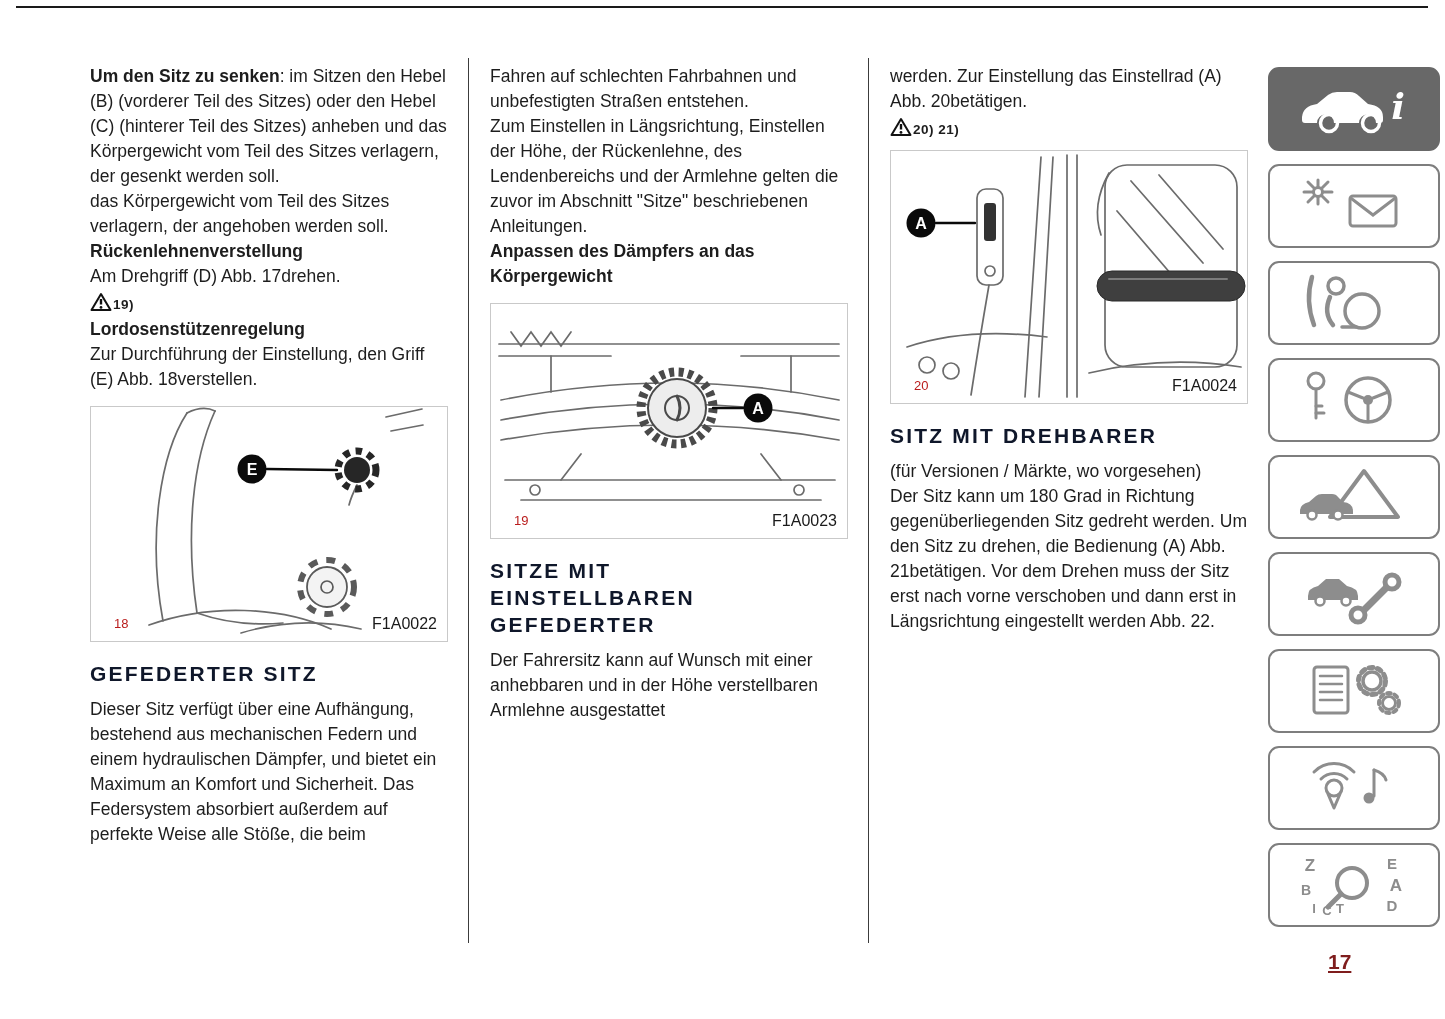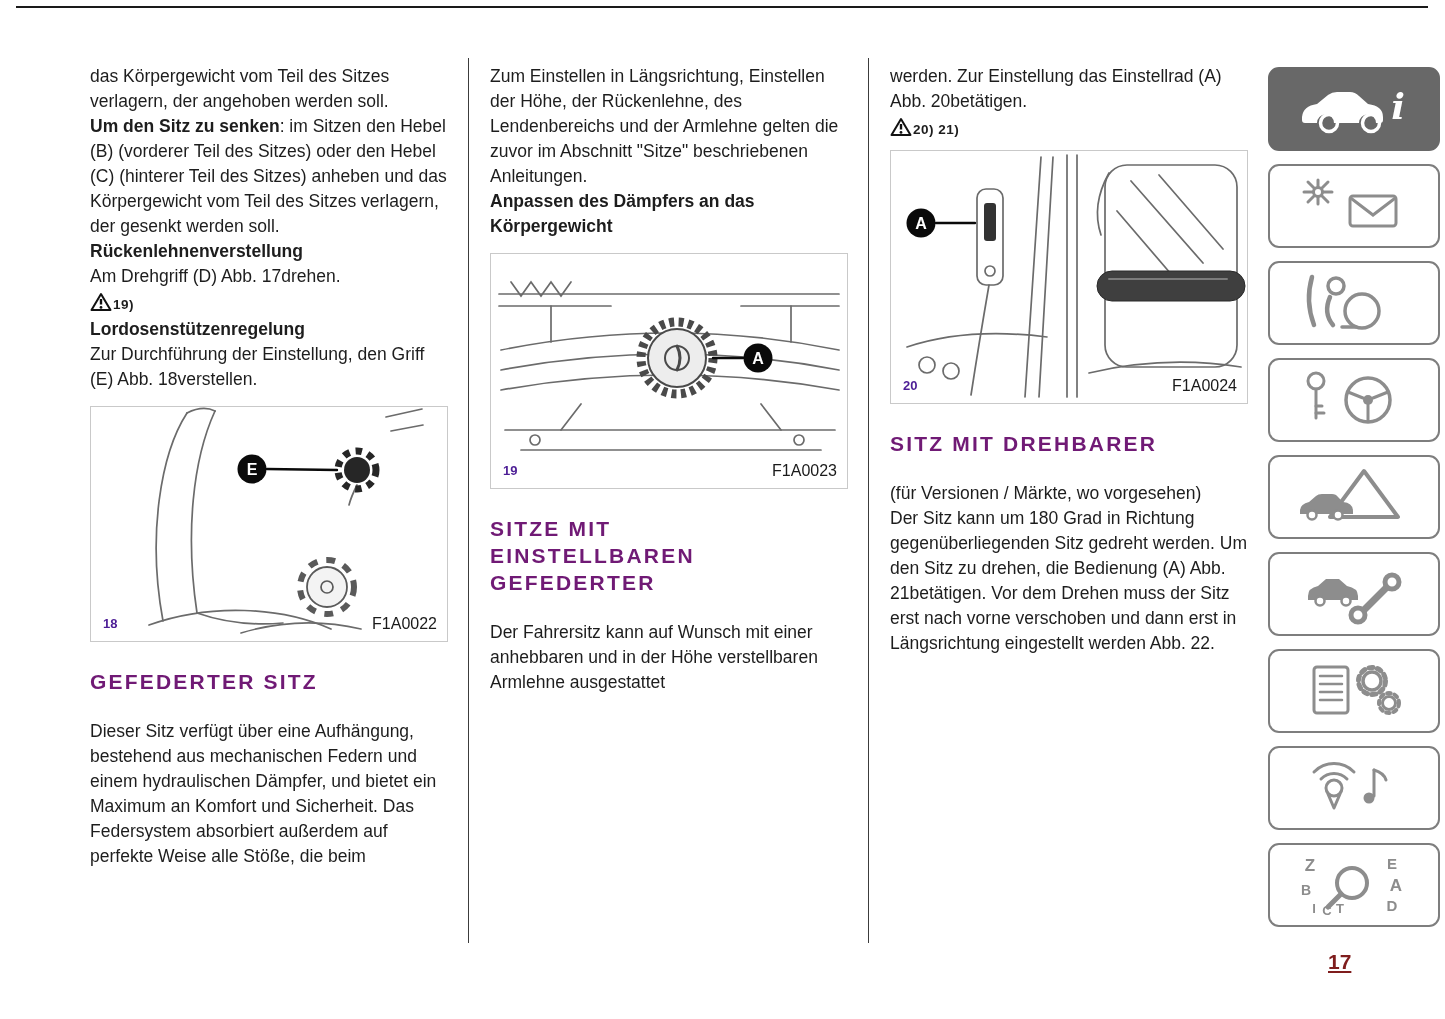--- a/index.html
+++ b/index.html
@@ -16,26 +16,26 @@
   .vrule1 { left:468px; } .vrule2 { left:868px; }
 
   .head-bold { font-weight:bold; }
   p { margin:0; }
 
   .warnrow { display:flex; align-items:flex-start; gap:1px; margin:3px 0 2px; height:23px; }
   .warnref { font-size:13.5px; font-weight:bold; letter-spacing:0.5px; }
 
   .figure { position:relative; width:358px; border:1px solid #c9c9c9; background:#fff; margin-top:14px; }
   .figure svg.art { display:block; }
-  .figcap  { position:absolute; bottom:5px; left:12px;  font-size:13px; color:#4c1d95;font-weight:bold; }
+  .figcap  { position:absolute; bottom:5px; left:23px;  font-size:13px; color:#b91c1c; }
   .figcode { position:absolute; bottom:5px; right:10px; font-size:16px; color:#1a1a1a; }
 
-  .section-head { font-weight:bold; font-size:21px; letter-spacing:2.2px; line-height:27px; margin-top:26px; color:#701a75; }
+  .section-head { font-weight:bold; font-size:21px; letter-spacing:2.2px; line-height:27px; margin-top:18px; color:#0f172a; }
   .shl { display:block; }
-  .section-par { margin-top:24px; }
+  .section-par { margin-top:10px; }
 
   .art path, .art line, .art polyline { stroke-linecap:round; }
   .callout-line  { stroke:#0a0a0a; stroke-width:2.4; }
   .callout-dot   { fill:#0a0a0a; }
   .callout-letter{ fill:#ffffff; font:bold 16px "Liberation Sans",sans-serif; text-anchor:middle; }
 
   .warn-tri { display:block; }
 
   .sidebar { position:absolute; left:1268px; top:67px; width:172px; display:flex; flex-direction:column; gap:13px; }
   .sbox {
@@ -48,22 +48,22 @@
 
   .pagenum { position:absolute; left:1328px; top:950px; font-size:21px; font-weight:bold; color:#7f1d1d;text-decoration:underline; }
 </style>
 </head>
 <body>
 
 <main class="page">
   <div class="top-edge"></div>
 
   <section class="col col1">
+    <p><b>Um den Sitz zu senken</b><span>: im Sitzen den Hebel (B) (vorderer Teil des Sitzes) oder den Hebel (C) (hinterer Teil des Sitzes) anheben und das Körpergewicht vom Teil des Sitzes verlagern, der gesenkt werden soll.</span></p>
     <p>das Körpergewicht vom Teil des Sitzes verlagern, der angehoben werden soll.</p>
-    <p><b>Um den Sitz zu senken</b><span>: im Sitzen den Hebel (B) (vorderer Teil des Sitzes) oder den Hebel (C) (hinterer Teil des Sitzes) anheben und das Körpergewicht vom Teil des Sitzes verlagern, der gesenkt werden soll.</span></p>
     <div class="head-bold">Rückenlehnenverstellung</div>
     <p>Am Drehgriff (D) Abb. 17drehen.</p>
 
     <div class="warnrow">
       <svg class="warn-tri" viewBox="0 0 22 20" width="22" height="20">
         <path d="M11,2 L20.5,18 H1.5 Z" fill="#fff" stroke="#111" stroke-width="2" stroke-linejoin="round"></path>
         <line x1="11" y1="7" x2="11" y2="12.5" stroke="#111" stroke-width="2.4"></line>
         <circle cx="11" cy="15.4" r="1.4" fill="#111"></circle>
       </svg>
       <span class="warnref">19)</span>
@@ -102,20 +102,21 @@
 
     <h2 class="section-head">
       <span class="shl">GEFEDERTER SITZ</span>
     </h2>
     <p class="section-par">Dieser Sitz verfügt über eine Aufhängung, bestehend aus mechanischen Federn und einem hydraulischen Dämpfer, und bietet ein Maximum an Komfort und Sicherheit. Das Federsystem absorbiert außerdem auf perfekte Weise alle Stöße, die beim</p>
   </section>
 
   <div class="vrule vrule1"></div>
 
   <section class="col col2">
+    <p>Fahren auf schlechten Fahrbahnen und unbefestigten Straßen entstehen.</p>
     <p>Zum Einstellen in Längsrichtung, Einstellen der Höhe, der Rückenlehne, des Lendenbereichs und der Armlehne gelten die zuvor im Abschnitt "Sitze" beschriebenen Anleitungen.</p>
     <div class="head-bold">Anpassen des Dämpfers an das Körpergewicht</div>
 
     <figure class="figure">
       <svg class="art" viewBox="0 0 356 234" width="356" height="234">
         <g fill="none" stroke="#6b6b6b" stroke-width="1.7">
           <path d="M8,40 H348"></path>
           <path d="M8,52 H120 M250,52 H348"></path>
           <path d="M20,28 l10,14 l10,-14 l10,14 l10,-14 l10,14 l10,-14"></path>
           <path d="M10,96 Q180,62 348,96"></path>

